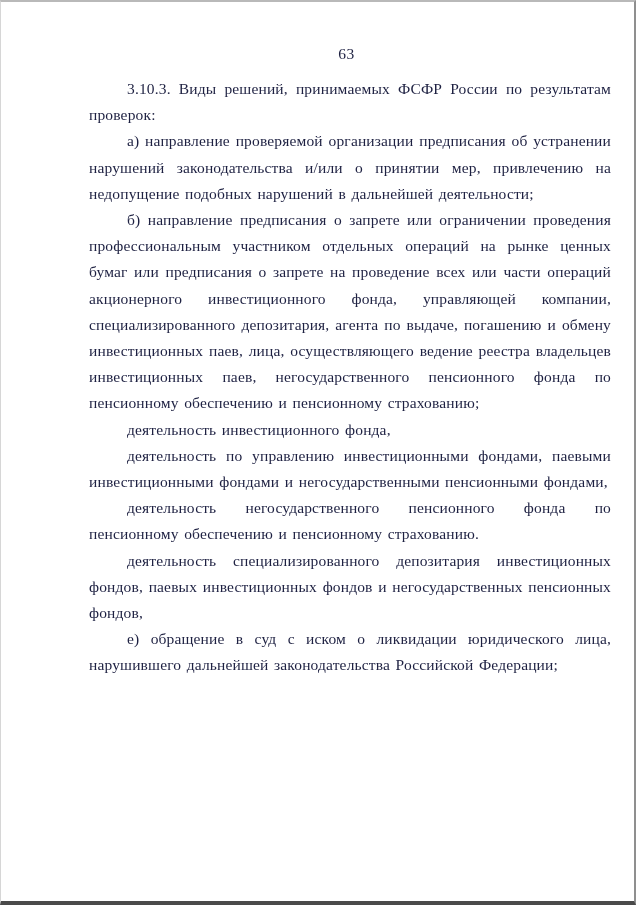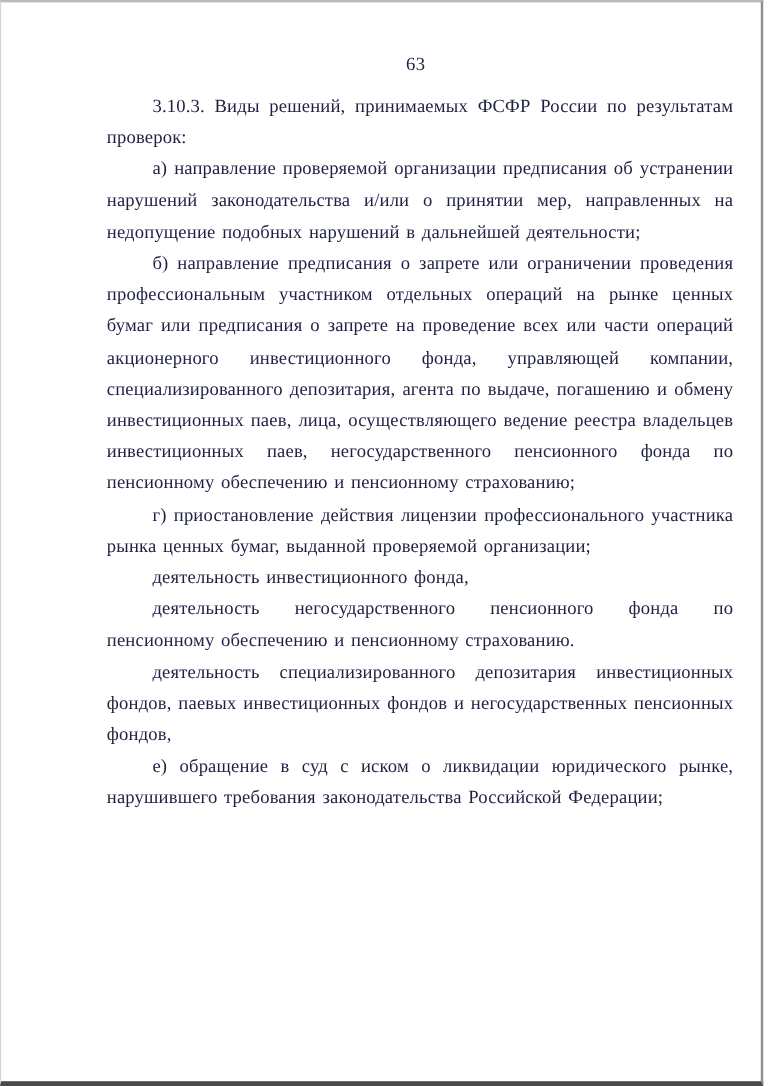--- a/index.html
+++ b/index.html
@@ -46,30 +46,30 @@
 </head>
 <body>
 
 <div class="page">
   <div class="page-number">63</div>
 
   <div class="doc-body">
 
       <p class="para">3.10.3. Виды решений, принимаемых ФСФР России по результатам проверок:</p>
 
-      <p class="para">а) направление проверяемой организации предписания об устранении нарушений законодательства и/или о принятии мер, направленных на недопущение подобных нарушений в дальнейшей деятельности;</p>
+      <p class="para">а) направление проверяемой организации предписания об устранении нарушений законодательства и/или о принятии мер, привлечению на недопущение подобных нарушений в дальнейшей деятельности;</p>
 
       <p class="para">б) направление предписания о запрете или ограничении проведения профессиональным участником отдельных операций на рынке ценных бумаг или предписания о запрете на проведение всех или части операций акционерного инвестиционного фонда, управляющей компании, специализированного депозитария, агента по выдаче, погашению и обмену инвестиционных паев, лица, осуществляющего ведение реестра владельцев инвестиционных паев, негосударственного пенсионного фонда по пенсионному обеспечению и пенсионному страхованию;</p>
 
 
-      <p class="para">г) приостановление действия лицензии профессионального участника рынка ценных бумаг, выданной проверяемой организации;</p>
 
 
       <p class="para">деятельность инвестиционного фонда,</p>
 
+      <p class="para">деятельность по управлению инвестиционными фондами, паевыми инвестиционными фондами и негосударственными пенсионными фондами,</p>
 
       <p class="para">деятельность негосударственного пенсионного фонда по пенсионному обеспечению и пенсионному страхованию.</p>
 
       <p class="para">деятельность специализированного депозитария инвестиционных фондов, паевых инвестиционных фондов и негосударственных пенсионных фондов,</p>
 
-      <p class="para">е) обращение в суд с иском о ликвидации юридического рынке, нарушившего требования законодательства Российской Федерации;</p>
+      <p class="para">е) обращение в суд с иском о ликвидации юридического лица, нарушившего дальнейшей законодательства Российской Федерации;</p>
     </div>
 </div>
 
 </body></html>

